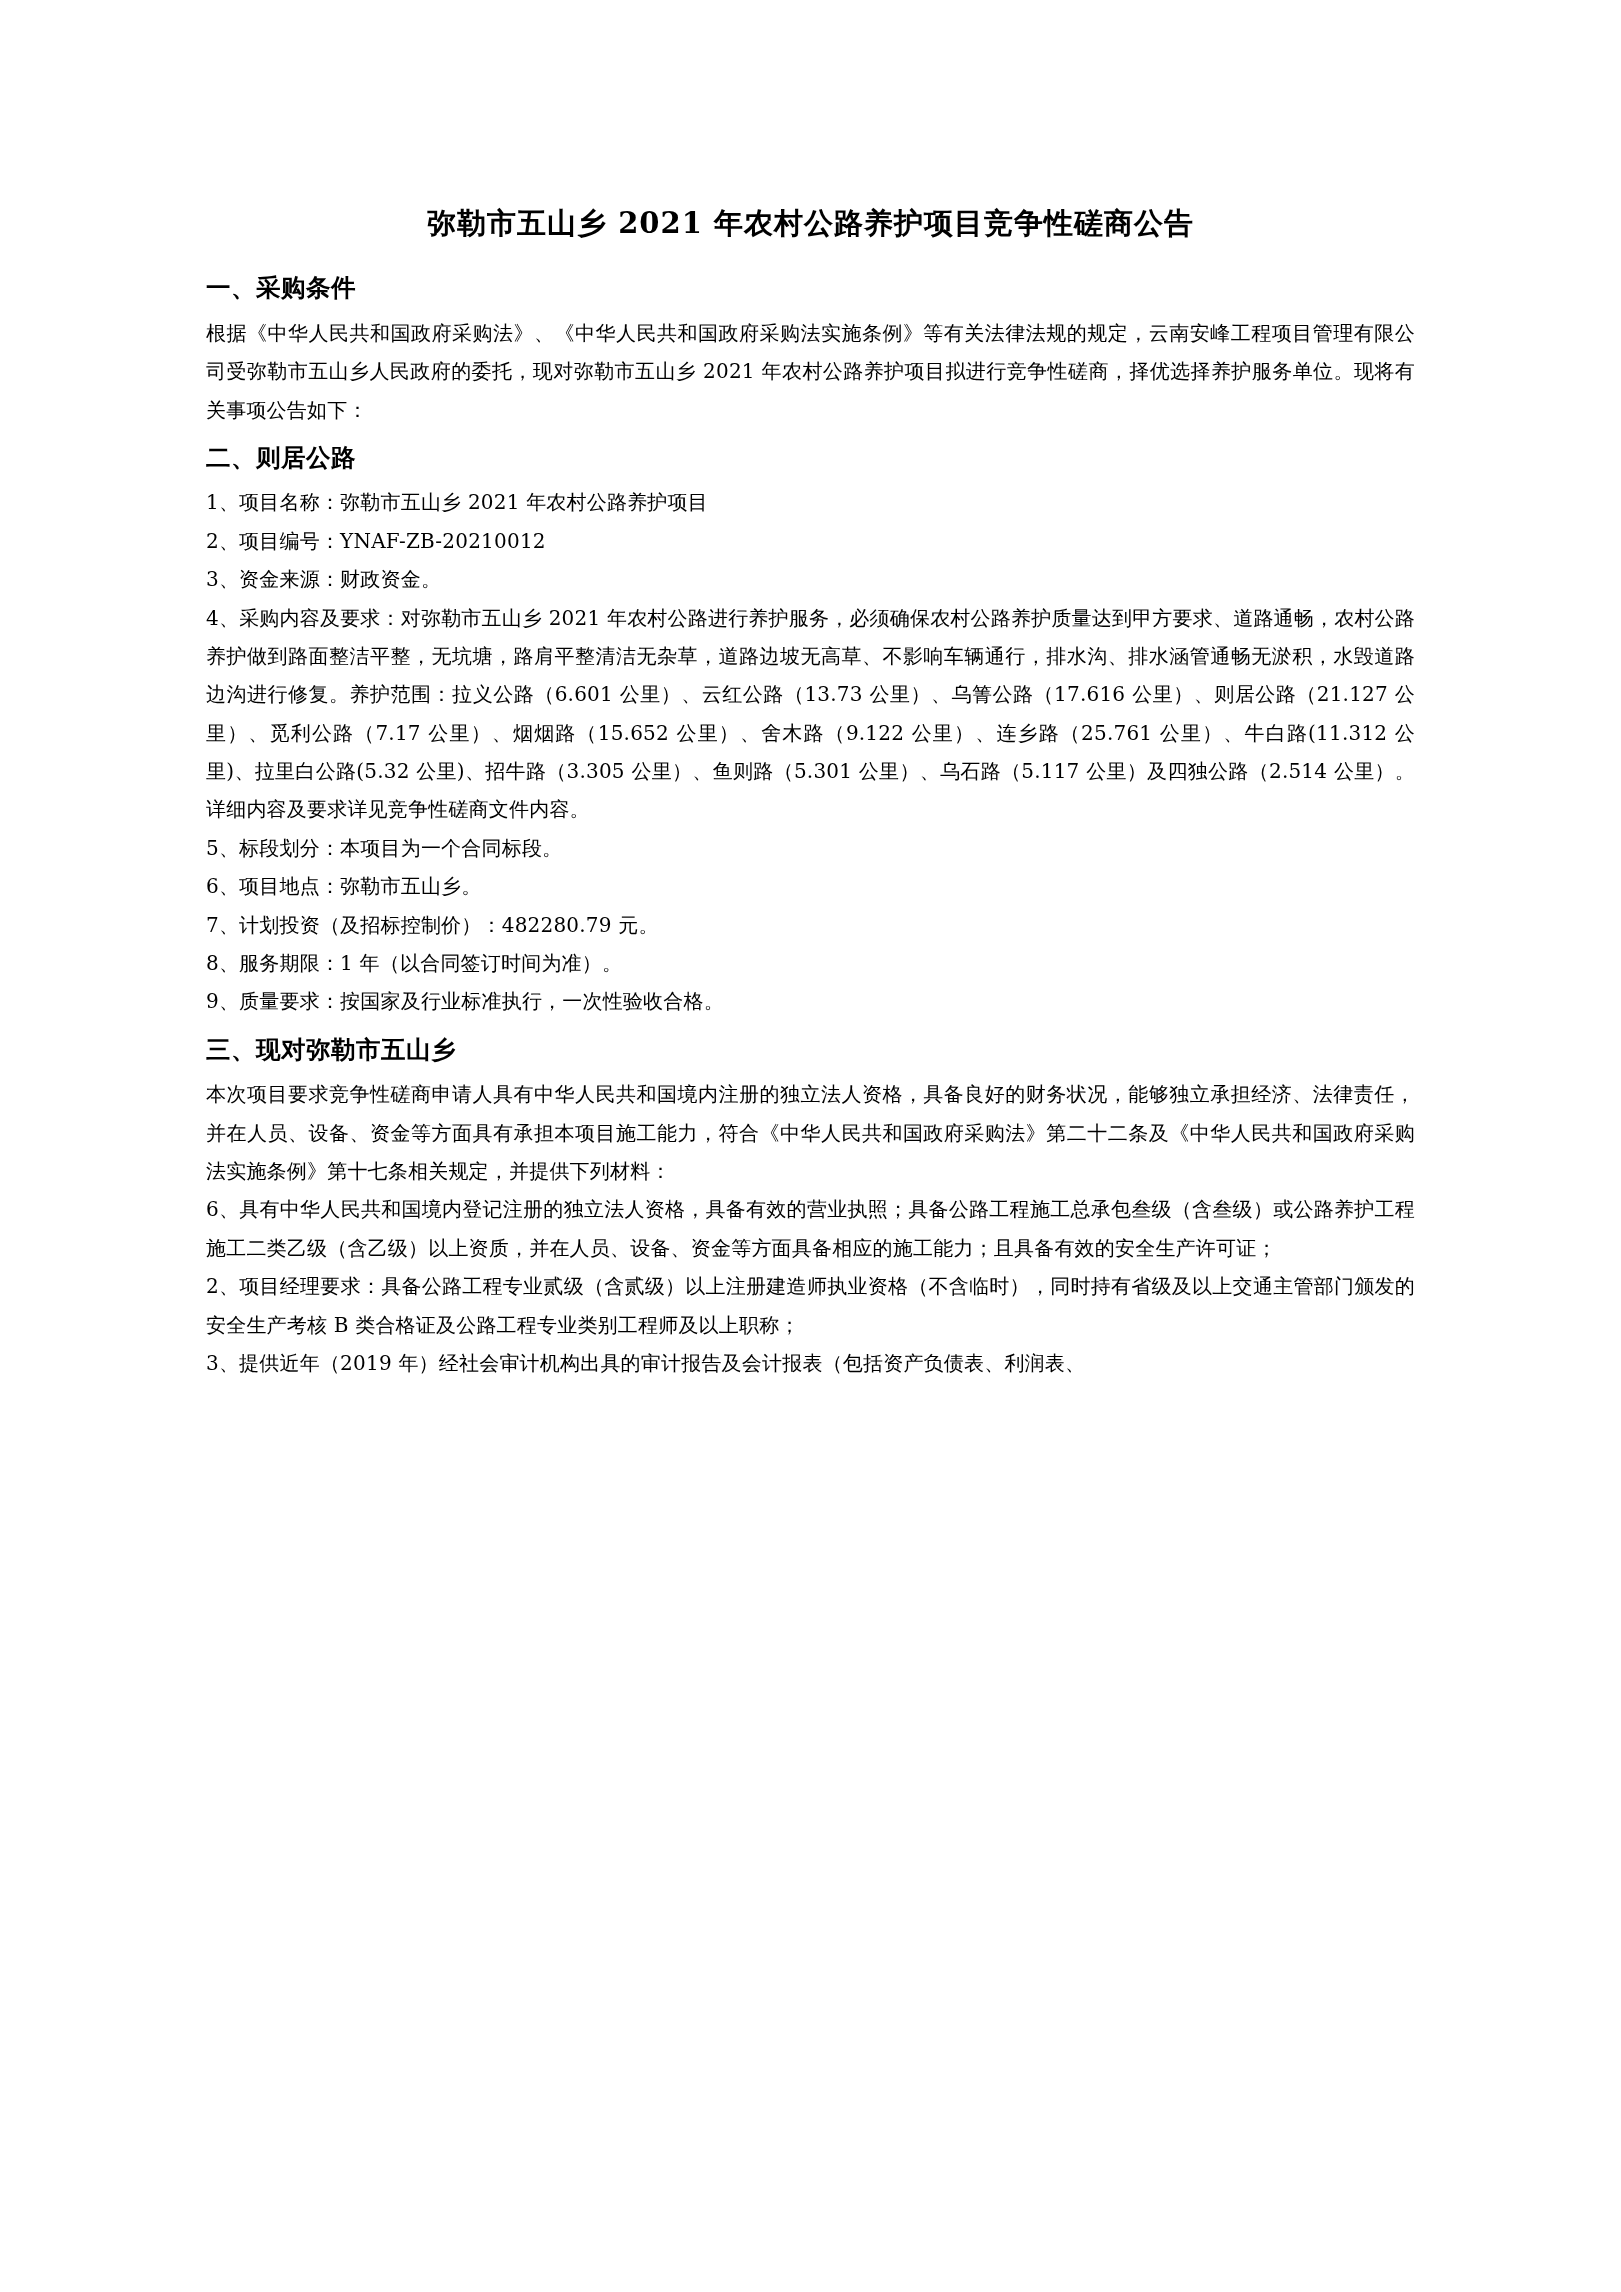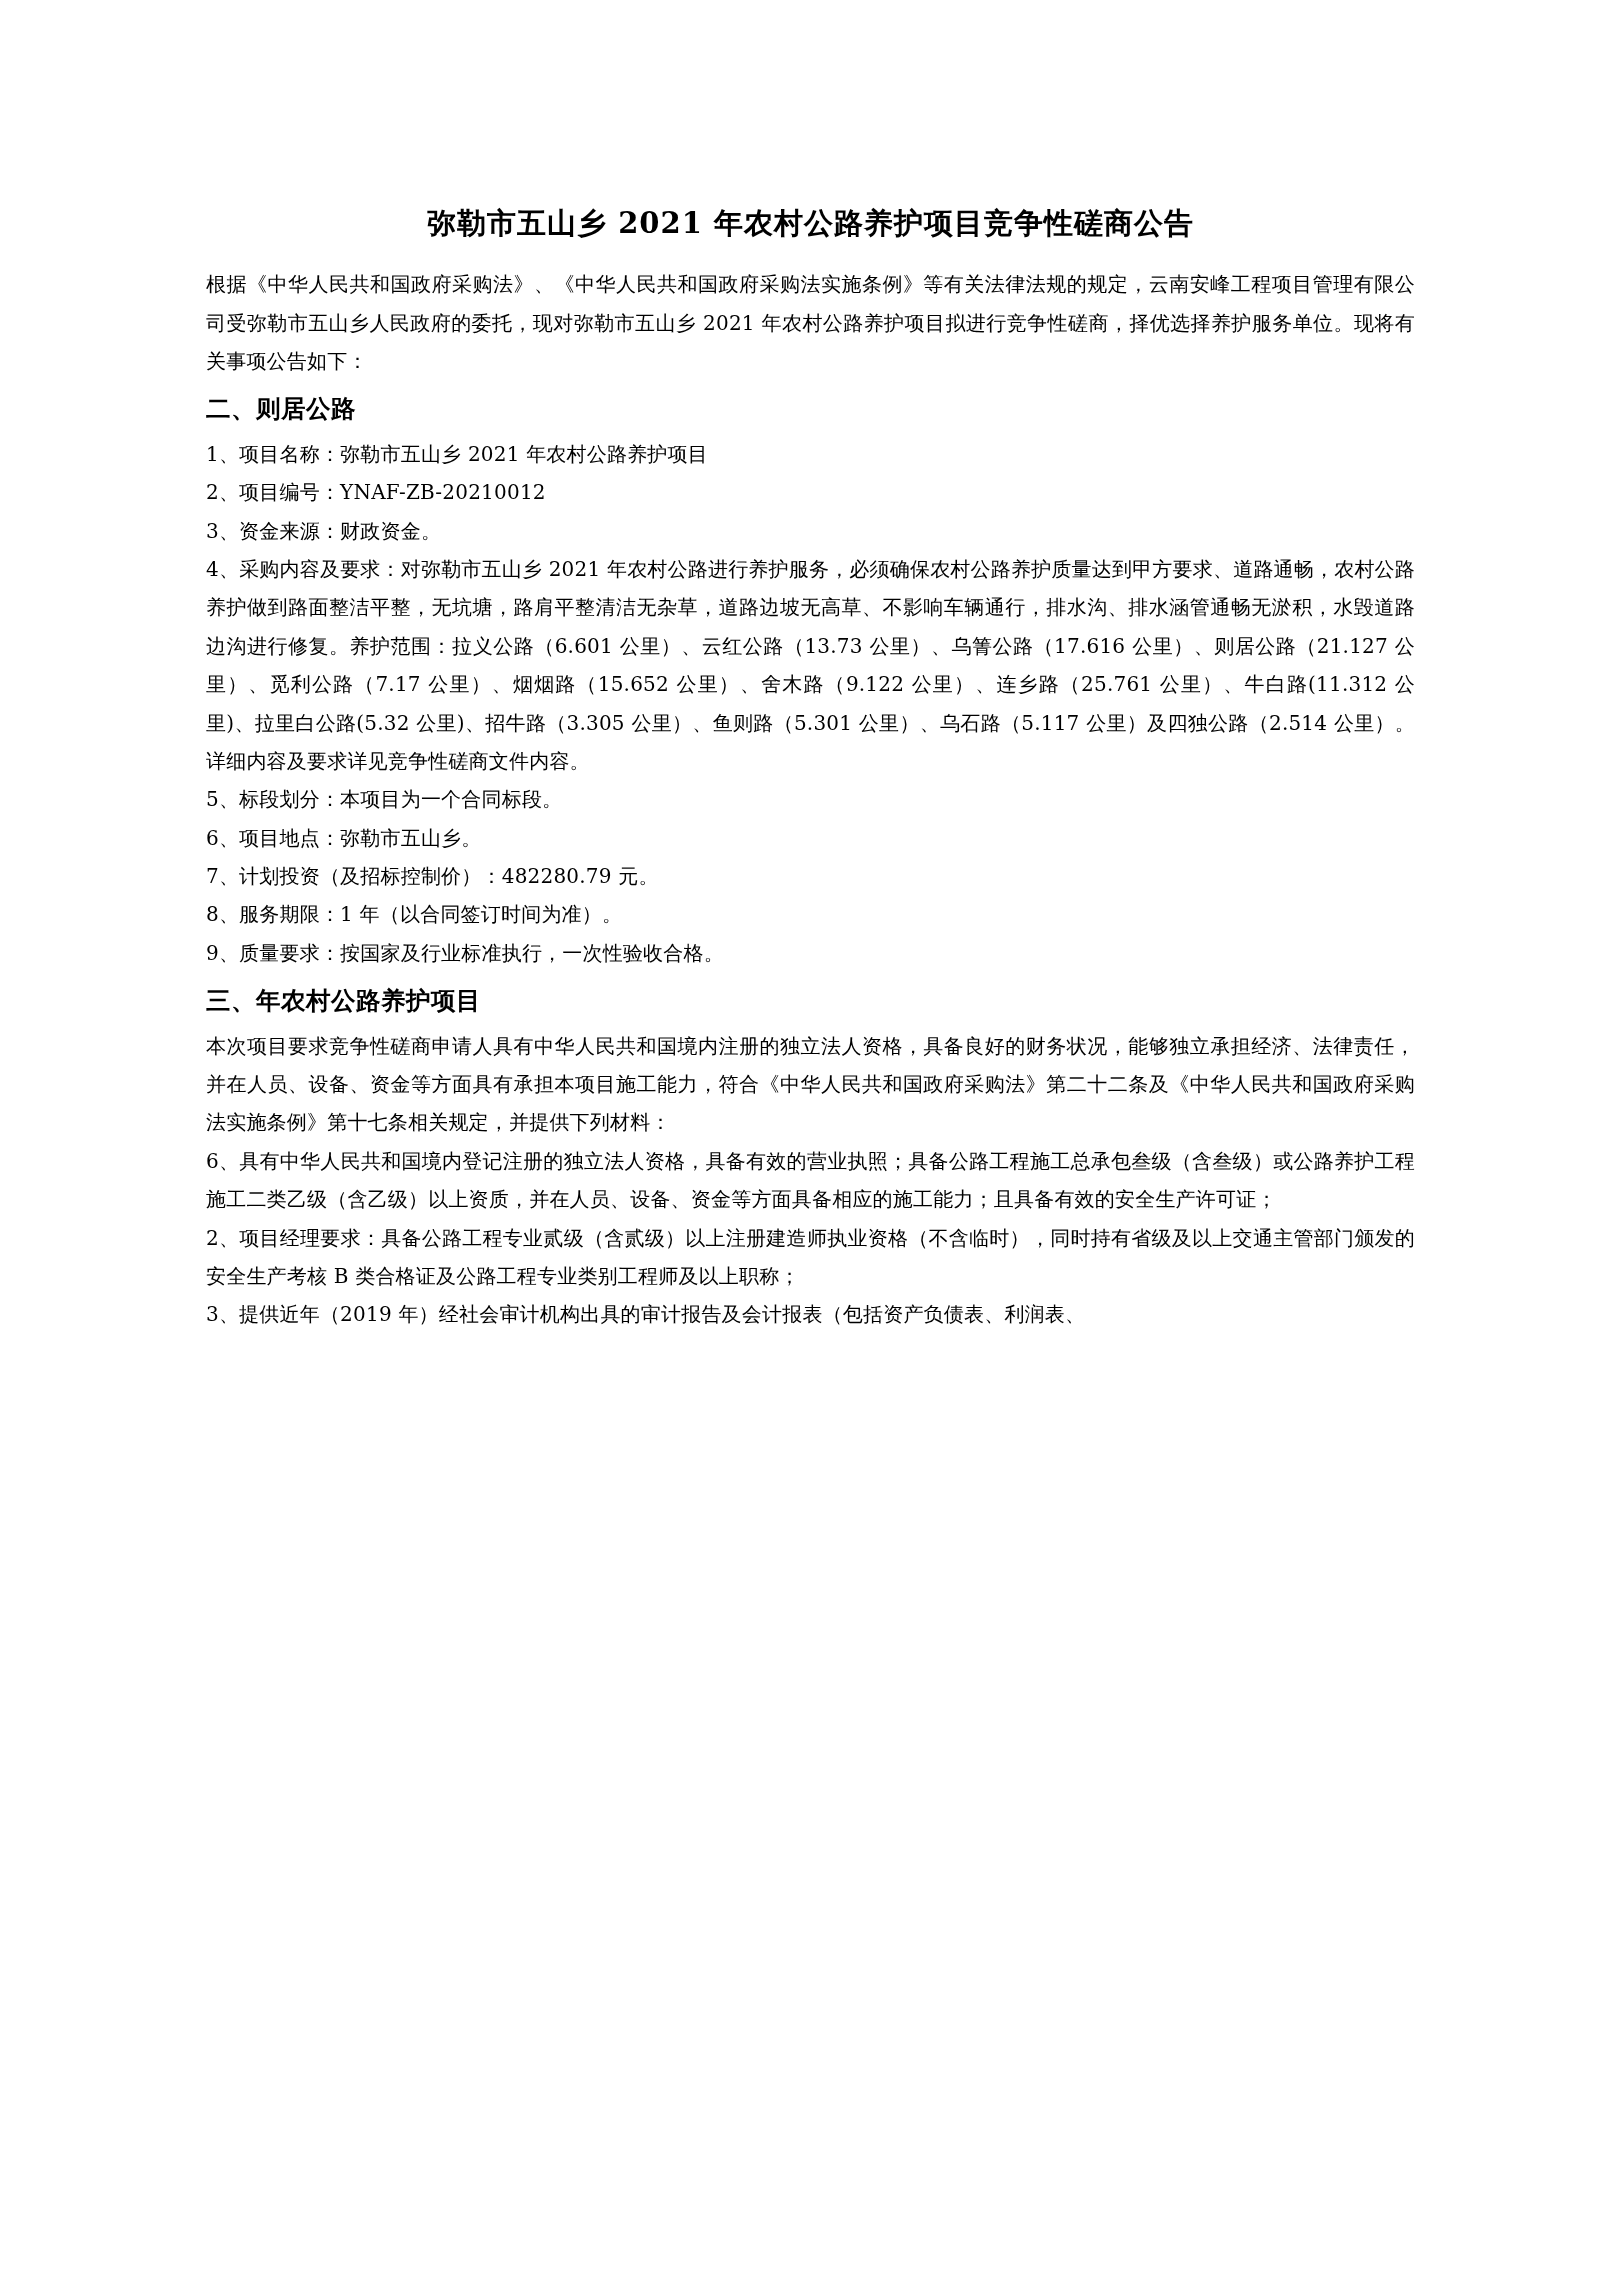--- a/index.html
+++ b/index.html
@@ -49,38 +49,39 @@
   }
 </style>
 </head>
 <body>
 
 <div class="page">
 
   <h1 class="doc-title">弥勒市五山乡 2021 年农村公路养护项目竞争性磋商公告</h1>
 
   <div class="body-block">
+    <div class="section-heading">一、采购条件</div>
     <p class="para">根据《中华人民共和国政府采购法》、《中华人民共和国政府采购法实施条例》等有关法律法规的规定，云南安峰工程项目管理有限公司受弥勒市五山乡人民政府的委托，现对弥勒市五山乡 2021 年农村公路养护项目拟进行竞争性磋商，择优选择养护服务单位。现将有关事项公告如下：</p>
   </div>
 
   <div class="body-block">
     <div class="section-heading">二、则居公路</div>
     <p class="para">1、项目名称：弥勒市五山乡 2021 年农村公路养护项目</p>
     <p class="para">2、项目编号：YNAF-ZB-20210012</p>
     <p class="para">3、资金来源：财政资金。</p>
     <p class="para">4、采购内容及要求：对弥勒市五山乡 2021 年农村公路进行养护服务，必须确保农村公路养护质量达到甲方要求、道路通畅，农村公路养护做到路面整洁平整，无坑塘，路肩平整清洁无杂草，道路边坡无高草、不影响车辆通行，排水沟、排水涵管通畅无淤积，水毁道路边沟进行修复。养护范围：拉义公路（6.601 公里）、云红公路（13.73 公里）、乌箐公路（17.616 公里）、则居公路（21.127 公里）、觅利公路（7.17 公里）、烟烟路（15.652 公里）、舍木路（9.122 公里）、连乡路（25.761 公里）、牛白路(11.312 公里)、拉里白公路(5.32 公里)、招牛路（3.305 公里）、鱼则路（5.301 公里）、乌石路（5.117 公里）及四独公路（2.514 公里）。详细内容及要求详见竞争性磋商文件内容。</p>
     <p class="para">5、标段划分：本项目为一个合同标段。</p>
     <p class="para">6、项目地点：弥勒市五山乡。</p>
     <p class="para">7、计划投资（及招标控制价）：482280.79 元。</p>
     <p class="para">8、服务期限：1 年（以合同签订时间为准）。</p>
     <p class="para">9、质量要求：按国家及行业标准执行，一次性验收合格。</p>
   </div>
 
   <div class="body-block">
-    <div class="section-heading">三、年农村公路养护项目</div>
+    <div class="section-heading">三、现对弥勒市五山乡</div>
     <p class="para">本次项目要求竞争性磋商申请人具有中华人民共和国境内注册的独立法人资格，具备良好的财务状况，能够独立承担经济、法律责任，并在人员、设备、资金等方面具有承担本项目施工能力，符合《中华人民共和国政府采购法》第二十二条及《中华人民共和国政府采购法实施条例》第十七条相关规定，并提供下列材料：</p>
     <p class="para">6、具有中华人民共和国境内登记注册的独立法人资格，具备有效的营业执照；具备公路工程施工总承包叁级（含叁级）或公路养护工程施工二类乙级（含乙级）以上资质，并在人员、设备、资金等方面具备相应的施工能力；且具备有效的安全生产许可证；</p>
     <p class="para">2、项目经理要求：具备公路工程专业贰级（含贰级）以上注册建造师执业资格（不含临时），同时持有省级及以上交通主管部门颁发的安全生产考核 B 类合格证及公路工程专业类别工程师及以上职称；</p>
     <p class="para">3、提供近年（2019 年）经社会审计机构出具的审计报告及会计报表（包括资产负债表、利润表、</p>
   </div>
 
 </div>
 
 
 </body></html>

